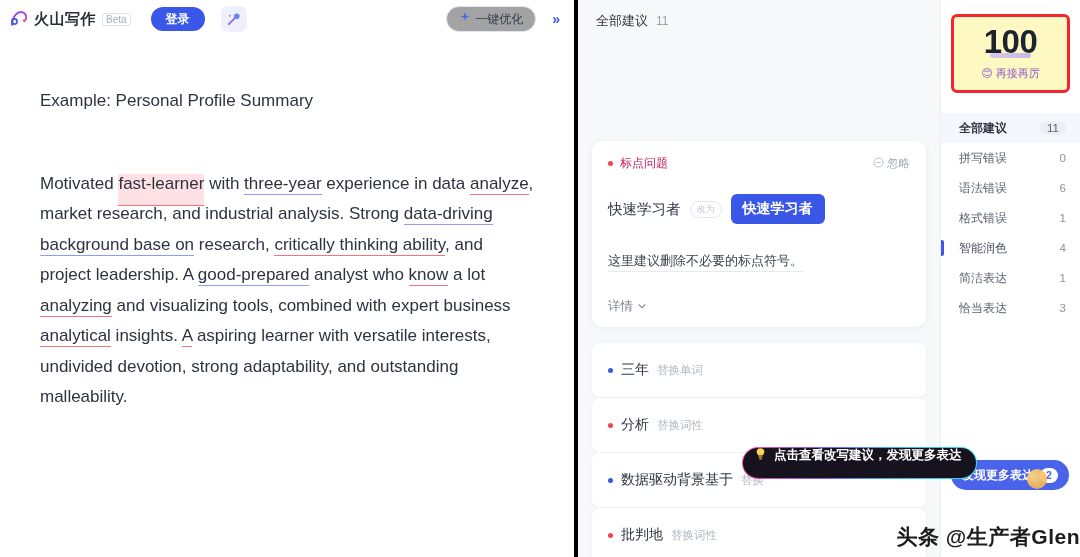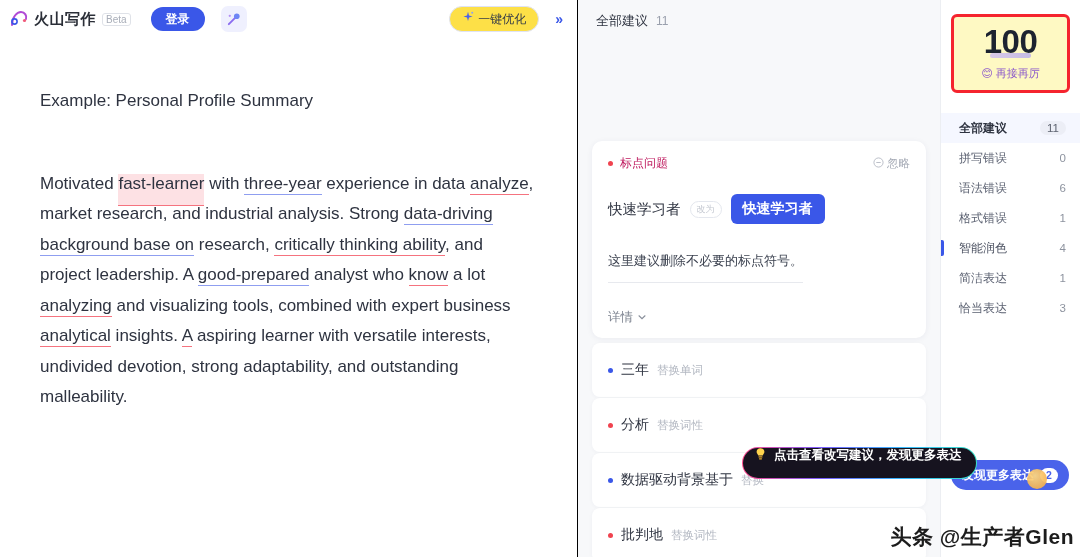--- a/index.html
+++ b/index.html
@@ -7,21 +7,21 @@
     width: 1080px; height: 557px;
     font-family: "Liberation Sans", "DejaVu Sans", sans-serif;
     background: #ffffff;
     overflow: hidden;
   }
   #app { position: relative; width: 1080px; height: 557px; display: flex; }
 
   
   .editor-pane {
     width: 578px; height: 557px; position: relative;
-    background: #ffffff; border-right: 1px solid #000000;
+    background: #ffffff; border-right: 4px solid #000000;
   }
   .topbar {
     height: 38px; display: flex; align-items: center;
     padding: 0 10px 0 8px; gap: 8px; position: relative;
   }
   .brand { display: flex; align-items: center; gap: 4px; }
   .brand-mark { width: 22px; height: 22px; position: relative; }
   .brand-name {
     font-size: 15px; font-weight: bold; color: #2b2f38; letter-spacing: .5px;
   }
@@ -39,21 +39,21 @@
     width: 26px; height: 26px; border-radius: 7px; background: #eff0fe;
     display: flex; align-items: center; justify-content: center;
     margin-left: 8px; cursor: pointer;
   }
   .topbar-right {
     position: absolute; right: 8px; top: 0; height: 38px;
     display: flex; align-items: center; gap: 10px;
   }
   .optimize-btn {
     display: flex; align-items: center; gap: 4px;
-    border: 1px solid #dfe3f5; background: #fde047; color: #333a48;
+    border: 1px solid #dfe3f5; background: #a3a3a3; color: #333a48;
     font-size: 12px; border-radius: 14px; padding: 4px 12px;
     cursor: pointer; line-height: 16px;
   }
   .collapse-btn {
     color: #3a57e8; font-size: 14px; padding: 2px 6px; cursor: pointer;
     line-height: 16px; font-weight: bold;
   }
 
   .doc {
     padding: 48px 40px 0 40px;
@@ -104,21 +104,21 @@
   .arrow-pill {
     border: 1px solid #e4e7ee; border-radius: 9px; padding: 1px 6px;
     font-size: 9px; color: #c3c7d0; line-height: 13px;
   }
   .new-chip {
     background: #3a57e8; color: #fff; font-size: 14px; font-weight: bold;
     border-radius: 6px; padding: 6px 12px; cursor: pointer;
   }
   .card-desc {
     margin-top: 28px; font-size: 13px; color: #3c4250;
-    border-bottom: 1px solid #e7e9ee; display: inline-block; padding-bottom: 12px;
+    border-bottom: 1px solid #e7e9ee; display: inline-block; padding-bottom: 1px;
   }
   .card-more {
     margin-top: 26px; display: flex; align-items: center; gap: 4px;
     font-size: 12.5px; color: #7b818e; cursor: pointer;
   }
 
   .sugg-list { position: absolute; left: 14px; top: 343px; width: 334px; }
   .sugg-item {
     background: #fff; border-radius: 8px; height: 54px;
     display: flex; align-items: center; gap: 8px; padding: 0 16px;
@@ -191,21 +191,21 @@
   .discover-badge {
     background: #fff; color: #4a63ea; border-radius: 8px;
     font-size: 10.5px; padding: 1px 6px; line-height: 13px; font-weight: bold;
   }
   .cursor-icon {
     position: absolute; left: 86px; bottom: 68px; width: 20px; height: 20px;
     border-radius: 50%; background: radial-gradient(circle at 40% 35%, #ffd982, #f2a33c);
     opacity: .92;
   }
   .watermark {
-    position: absolute; right: 6px; bottom: 6px;
+    position: absolute; right: 0; bottom: 6px;
     font-size: 21px; font-weight: bold; color: #1c1c1c; white-space: nowrap;
     letter-spacing: .5px;
   }
 </style>
 </head>
 <body>
 
 <div id="app">
 
   <div class="editor-pane">

